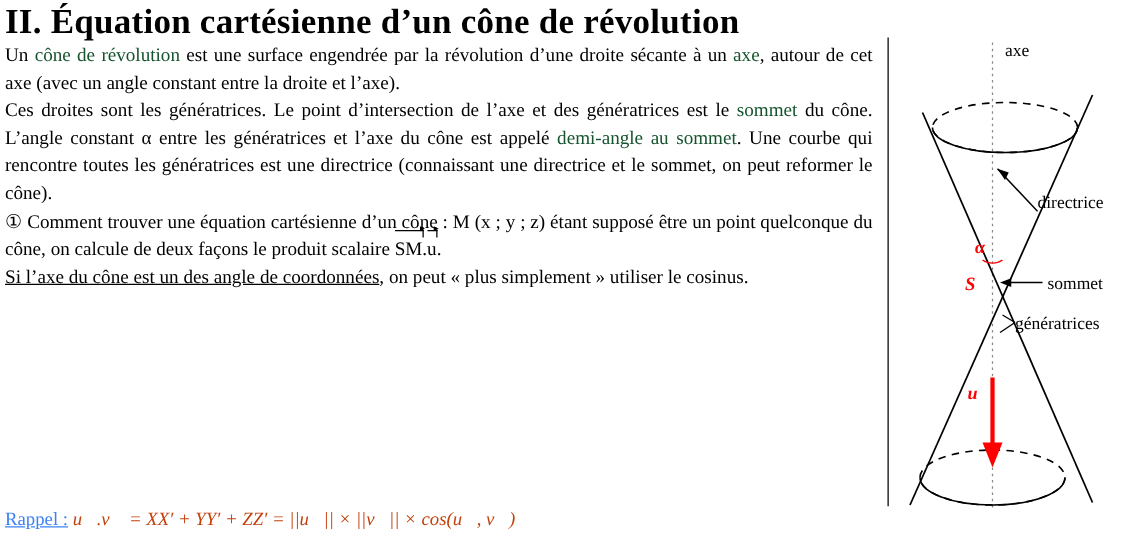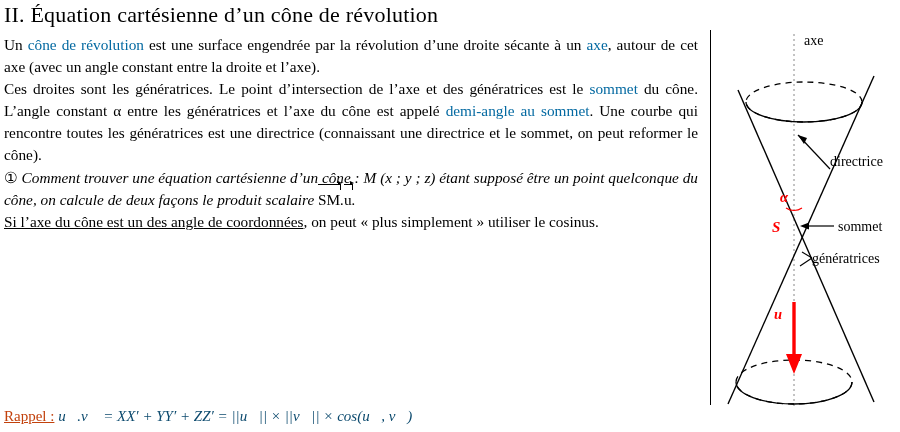--- a/index.html
+++ b/index.html
@@ -17,39 +17,39 @@
   }
   .page {
     position: relative;
     width: 900px;
     height: 432px;
   }
   .title {
     position: absolute;
     left: 4px;
     top: 2px;
-    font-size: 22px;
-    font-weight: normal;
+    font-size: 28px;
+    font-weight: bold;
     letter-spacing: 0.2px;
     white-space: nowrap;
   }
   .left-col {
     position: absolute;
     left: 4px;
     top: 34px;
     width: 694px;
     font-size: 15.3px;
     line-height: 1.445;
     text-align: justify;
   }
   .left-col p {
     margin: 0;
   }
-  .red { color: #0369a1; }
-  .italic { font-style: italic; }
+  .red { color: #14532d; }
+  .italic { }
   .underline { text-decoration: underline; }
   .vecarrow {
     position: relative;
     display: inline-block;
   }
   .vecarrow::after {
     content: "";
     position: absolute;
     left: 0;
     right: -1px;
@@ -88,24 +88,24 @@
   }
   .rappel {
     position: absolute;
     left: 4px;
     top: 408px;
     font-size: 15px;
     white-space: nowrap;
   }
   .rappel .lbl {
     text-decoration: underline;
-    color: #c2410c;
+    color: #3b82f6;
   }
   .rappel .formula {
-    color: #0c4a6e;
+    color: #c2410c;
     font-style: italic;
   }
   .circ {
     font-style: normal;
   }
 </style>
 </head>
 <body>
 
 <div class="page">

